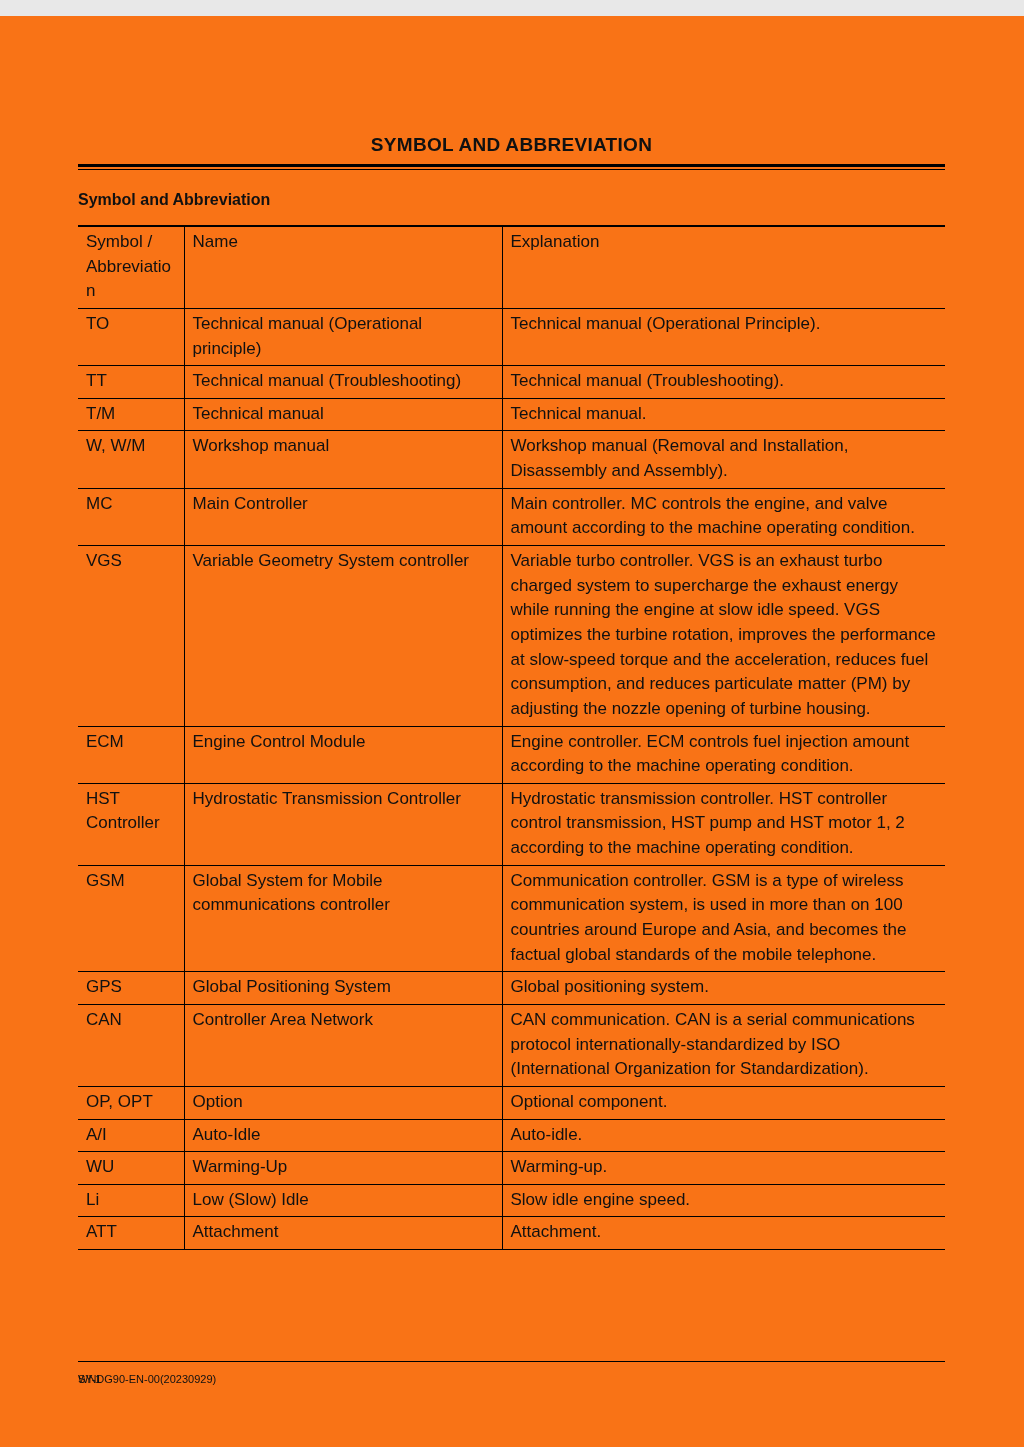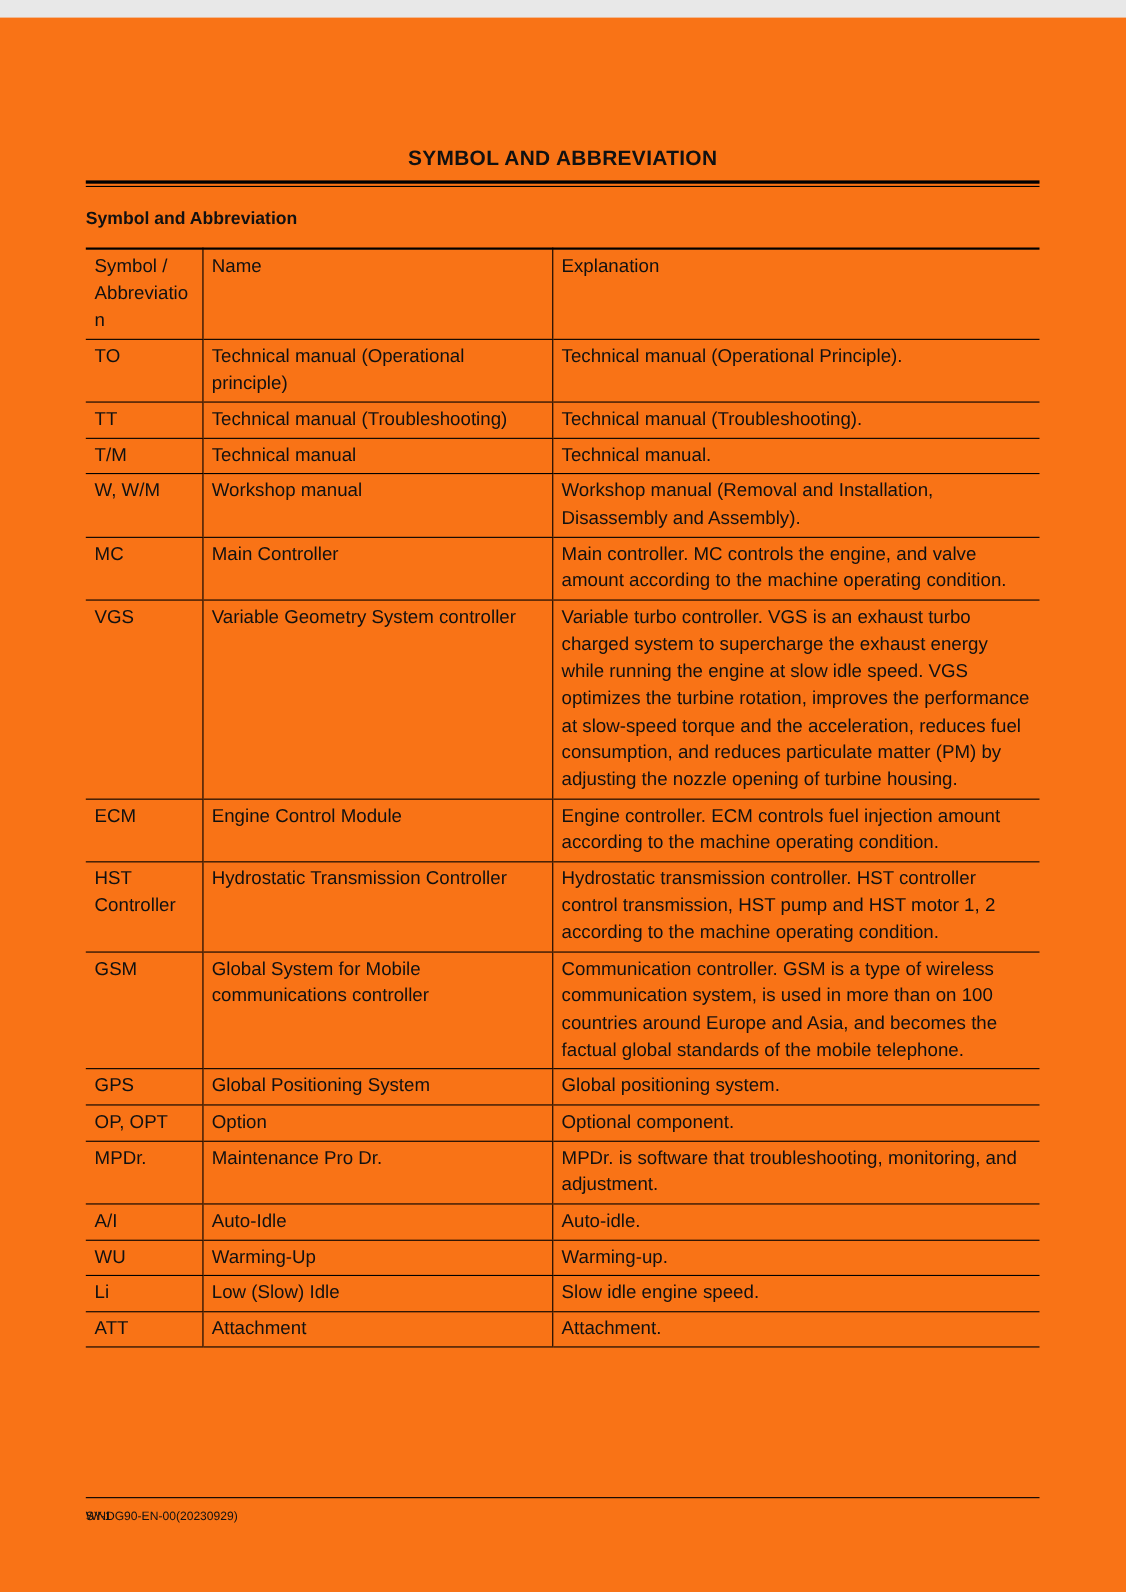--- a/index.html
+++ b/index.html
@@ -143,28 +143,28 @@
             <td>GSM</td>
             <td>Global System for Mobile communications controller</td>
             <td>Communication controller. GSM is a type of wireless communication system, is used in more than on 100 countries around Europe and Asia, and becomes the factual global standards of the mobile telephone.</td>
           </tr>
           <tr>
             <td>GPS</td>
             <td>Global Positioning System</td>
             <td>Global positioning system.</td>
           </tr>
           <tr>
+            <td>CAN</td>
+            <td>Controller Area Network</td>
+            <td>CAN communication. CAN is a serial communications protocol internationally-standardized by ISO (International Organization for Standardization).</td>
+          </tr>
+          <tr>
             <td>OP, OPT</td>
             <td>Option</td>
             <td>Optional component.</td>
-          </tr>
-          <tr>
-            <td>MPDr.</td>
-            <td>Maintenance Pro Dr.</td>
-            <td>MPDr. is software that troubleshooting, monitoring, and adjustment.</td>
           </tr>
           <tr>
             <td>A/I</td>
             <td>Auto-Idle</td>
             <td>Auto-idle.</td>
           </tr>
           <tr>
             <td>WU</td>
             <td>Warming-Up</td>
             <td>Warming-up.</td>

